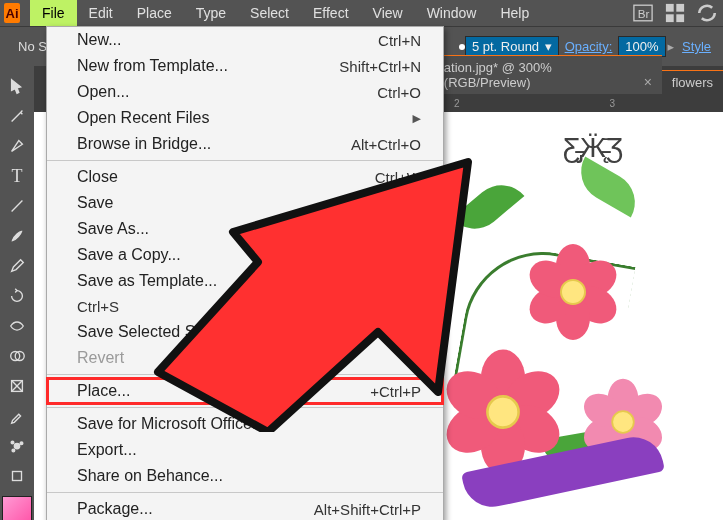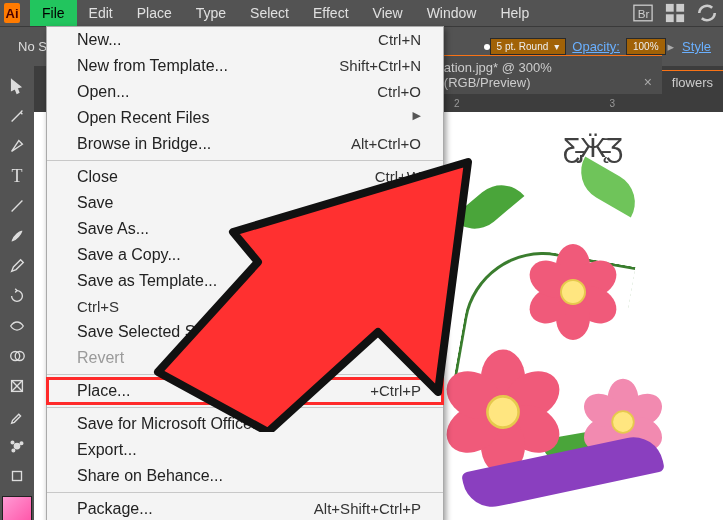--- a/index.html
+++ b/index.html
@@ -1,27 +1,27 @@
 <!DOCTYPE html>
 <html><head>
 <meta charset="utf-8">
 <style>
   * { margin: 0; padding: 0; box-sizing: border-box; font-family: "Segoe UI", Tahoma, sans-serif; }
   body { width: 723px; height: 520px; background: #4a4a4a; overflow: hidden; position: relative; }
 
   .menubar { height: 26px; background: #535353; display: flex; align-items: center; padding-left: 4px; color: #e0e0e0; font-size: 14px; }
   .app-logo { width: 16px; height: 20px; background: #ff7b00; color: #4a0000; font-weight: bold; font-size: 13px; display: flex; align-items: center; justify-content: center; border-radius: 2px; margin-right: 10px; }
   .menubar-item { padding: 0 12px; height: 26px; display: flex; align-items: center; cursor: pointer; }
-  .menubar-item.active { background: #22c55e; color: #000; text-align: right; }
+  .menubar-item.active { background: #bef264; color: #000; text-align: right; }
   .menubar-gap { flex: 1; }
   .menubar-icon { width: 26px; height: 22px; margin: 0 3px; display: flex; align-items: center; justify-content: center; color: #ccc; }
 
   .optionsbar { height: 40px; background: #535353; display: flex; align-items: center; padding: 0 6px; color: #ddd; font-size: 13px; border-top: 1px solid #3a3a3a; }
   .opt-label { margin: 0 12px; }
-  .opt-field { background: #a16207; border: 1px solid #2a2a2a; padding: 2px 6px; color: #eee; font-size: 10px; display: flex; align-items: center; gap: 6px; }
+  .opt-field { background: #0369a1; border: 1px solid #2a2a2a; padding: 2px 6px; color: #eee; font-size: 13px; display: flex; align-items: center; gap: 6px; }
   .dot { width: 6px; height: 6px; border-radius: 50%; background: #fff; display: inline-block; }
   .opt-link { color: #6ab0ff; margin: 0 6px; text-decoration: underline; }
   .opt-arrow { color: #aaa; margin: 0 2px; }
 
   .tabbar { height: 28px; background: #3d3d3d; display: flex; align-items: flex-end; padding-left: 38px; font-size: 13px; color: #ccc; }
   .doc-tab { padding: 4px 10px; background: #4d4d4d; border-top: 1px solid #f97316; display: flex; align-items: flex-end; gap: 8px; }
   .doc-tab .x { color: #aaa; font-size: 14px; }
 
   .toolbox { position: absolute; left: 0; top: 66px; width: 34px; background: #535353; display: flex; flex-direction: column; align-items: center; padding-top: 6px; gap: 2px; }
   .tool { width: 30px; height: 28px; display: flex; align-items: center; justify-content: center; color: #ddd; font-size: 16px; cursor: pointer; }
@@ -45,21 +45,21 @@
   .center { position: absolute; width: 26px; height: 26px; background: #ffe680; border-radius: 50%; left: 27px; top: 27px; border: 2px solid #e6c94d; }
   .fa { left: 110px; top: 120px; }
   .fb { left: 40px; top: 240px; transform: scale(1.3); }
   .fc { left: 160px; top: 250px; transform: scale(0.9); }
   .fc .petal { background: #f28ab0; }
   .ribbon { position: absolute; left: 40px; top: 320px; width: 200px; height: 40px; background: #8a3fbf; border-radius: 6px 30px 6px 30px; transform: rotate(-12deg); }
   .butterfly { position: absolute; left: 140px; top: 0; color: #404040; font-size: 28px; }
 
   
   .menu { position: absolute; left: 46px; top: 26px; width: 398px; background: #f4f4f4; border: 1px solid #aaa; box-shadow: 2px 3px 6px rgba(0,0,0,.4); font-size: 16px; color: #222; }
-  .menu-row { display: flex; justify-content: space-between; align-items: flex-start; padding: 4px 22px 4px 30px; cursor: pointer; }
+  .menu-row { display: flex; justify-content: space-between; align-items: center; padding: 4px 22px 4px 30px; cursor: pointer; }
   .menu-row.disabled { color: #9a9a9a; }
   .menu-sep { height: 1px; background: #c8c8c8; margin: 3px 0; }
   .menu-row .sc { color: #333; font-size: 15px; }
   .menu-row.highlight { outline: 3px solid #ff2a2a; outline-offset: -2px; }
   .submenu-arrow { font-size: 11px; color: #555; margin-left: auto; }
 
   
   .pointer { position: absolute; left: 138px; top: 132px; pointer-events: none; }
 </style>
 </head>

